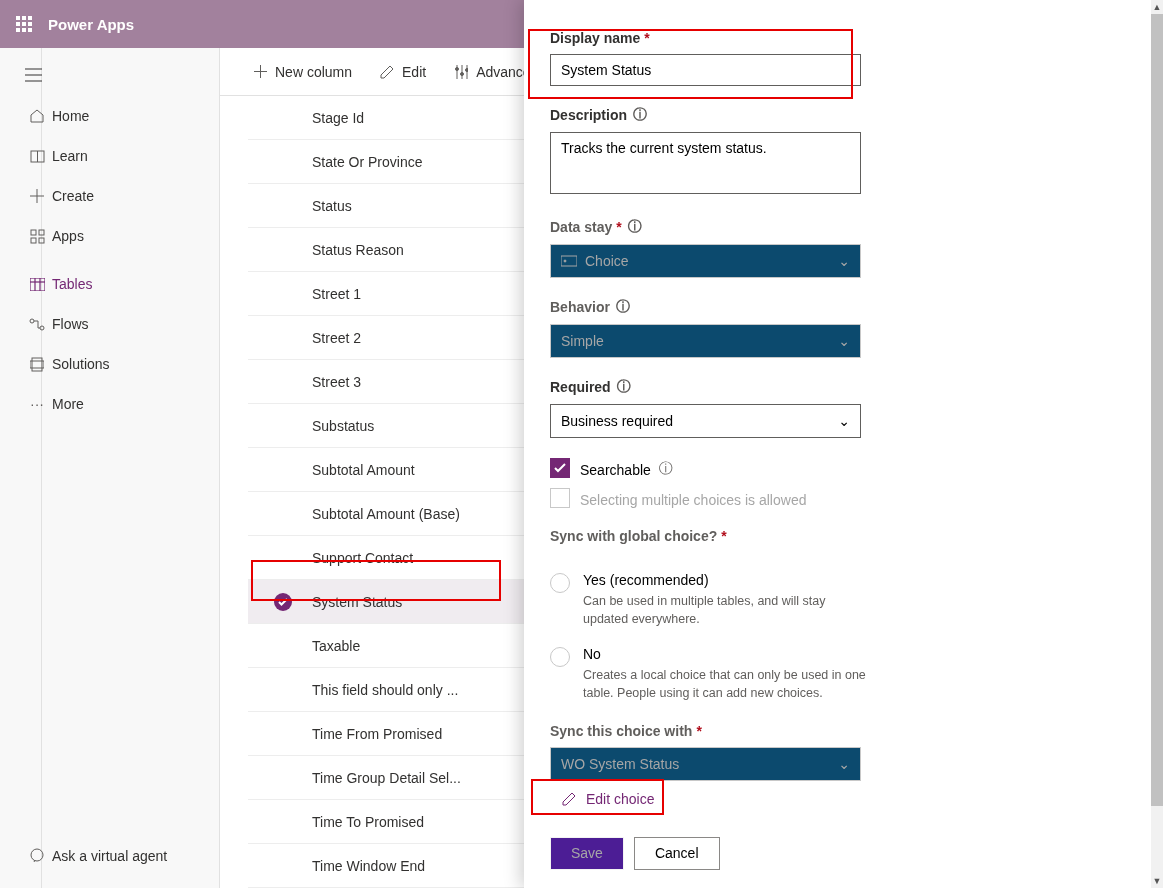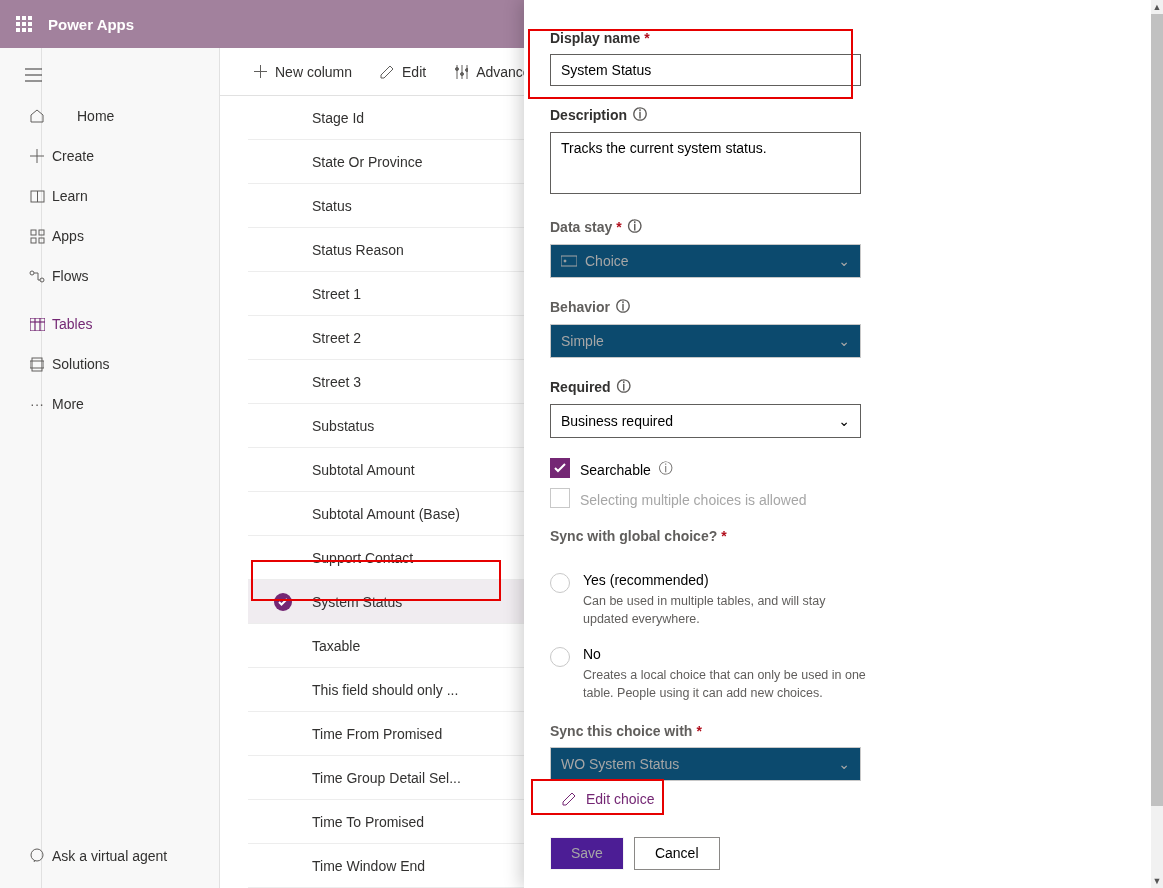--- a/index.html
+++ b/index.html
@@ -75,77 +75,77 @@
 <div class="main">
   <div class="navrail"></div>
   <div class="navlist">
     <div class="ham" style="margin-left:-30px">
       <svg width="17" height="14" viewBox="0 0 17 14" stroke="#323130" stroke-width="1">
           <line x1="0" y1="1" x2="17" y2="1"></line>
           <line x1="0" y1="7" x2="17" y2="7"></line>
           <line x1="0" y1="13" x2="17" y2="13"></line>
         </svg>
     </div>
-    <div class="row" style="margin-left:-30px;gap:25px;">
+    <div class="row" style="margin-left:-30px;">
         <span class="icon">
           <svg width="16" height="16" viewBox="0 0 16 16" fill="none" stroke="#605e5c" stroke-width="1">
             <path d="M2 7l6-5 6 5v7H2z"></path>
           </svg>
         </span>
         <span>Home</span>
+      </div>
+    <div class="row" style="margin-left:-30px">
+        <span class="icon">
+          <svg width="15" height="13" viewBox="0 0 15 13" fill="none" stroke="#605e5c" stroke-width="1">
+            <rect x="1" y="1" width="13" height="11"></rect>
+            <line x1="7.5" y1="1" x2="7.5" y2="12"></line>
+          </svg>
+        </span>
+        <span>Learn</span>
       </div>
     <div class="row" style="margin-left:-30px">
         <span class="icon">
           <svg width="14" height="14" viewBox="0 0 14 14" stroke="#605e5c" stroke-width="1">
             <line x1="7" y1="0" x2="7" y2="14"></line>
             <line x1="0" y1="7" x2="14" y2="7"></line>
           </svg>
         </span>
         <span>Create</span>
-      </div>
-    <div class="row" style="margin-left:-30px">
-        <span class="icon">
-          <svg width="15" height="13" viewBox="0 0 15 13" fill="none" stroke="#605e5c" stroke-width="1">
-            <rect x="1" y="1" width="13" height="11"></rect>
-            <line x1="7.5" y1="1" x2="7.5" y2="12"></line>
-          </svg>
-        </span>
-        <span>Learn</span>
       </div>
     <div class="row" style="margin-left:-30px">
         <span class="icon">
           <svg width="15" height="15" viewBox="0 0 15 15" fill="none" stroke="#605e5c" stroke-width="1">
             <rect x="1" y="1" width="5" height="5"></rect>
             <rect x="9" y="1" width="5" height="5"></rect>
             <rect x="1" y="9" width="5" height="5"></rect>
             <rect x="9" y="9" width="5" height="5"></rect>
           </svg>
         </span>
         <span>Apps</span>
       </div>
-    <div class="row" style="margin-left:-30px">
-        <span class="icon">
-          <svg width="16" height="13" viewBox="0 0 16 13" fill="none" stroke="#605e5c" stroke-width="1">
-            <circle cx="3" cy="3" r="2"></circle>
-            <circle cx="13" cy="10" r="2"></circle>
-            <path d="M5 3h4v7h2"></path>
-          </svg>
-        </span>
-        <span>Flows</span>
-      </div>
     <div class="row active mt" style="margin-left:-30px">
         <span class="icon">
           <svg width="15" height="13" viewBox="0 0 15 13" fill="none" stroke="#742774" stroke-width="1.2">
             <rect x="0" y="0" width="15" height="13"></rect>
             <line x1="0" y1="4" x2="15" y2="4"></line>
             <line x1="5" y1="0" x2="5" y2="13"></line>
             <line x1="10" y1="0" x2="10" y2="13"></line>
           </svg>
         </span>
         <span>Tables</span>
+      </div>
+    <div class="row" style="margin-left:-30px">
+        <span class="icon">
+          <svg width="16" height="13" viewBox="0 0 16 13" fill="none" stroke="#605e5c" stroke-width="1">
+            <circle cx="3" cy="3" r="2"></circle>
+            <circle cx="13" cy="10" r="2"></circle>
+            <path d="M5 3h4v7h2"></path>
+          </svg>
+        </span>
+        <span>Flows</span>
       </div>
     <div class="row" style="margin-left:-30px">
         <span class="icon">
           <svg width="14" height="15" viewBox="0 0 14 15" fill="none" stroke="#605e5c" stroke-width="1">
             <rect x="2" y="1" width="10" height="13"></rect>
             <rect x="0" y="4" width="14" height="7"></rect>
           </svg>
         </span>
         <span>Solutions</span>
       </div>

